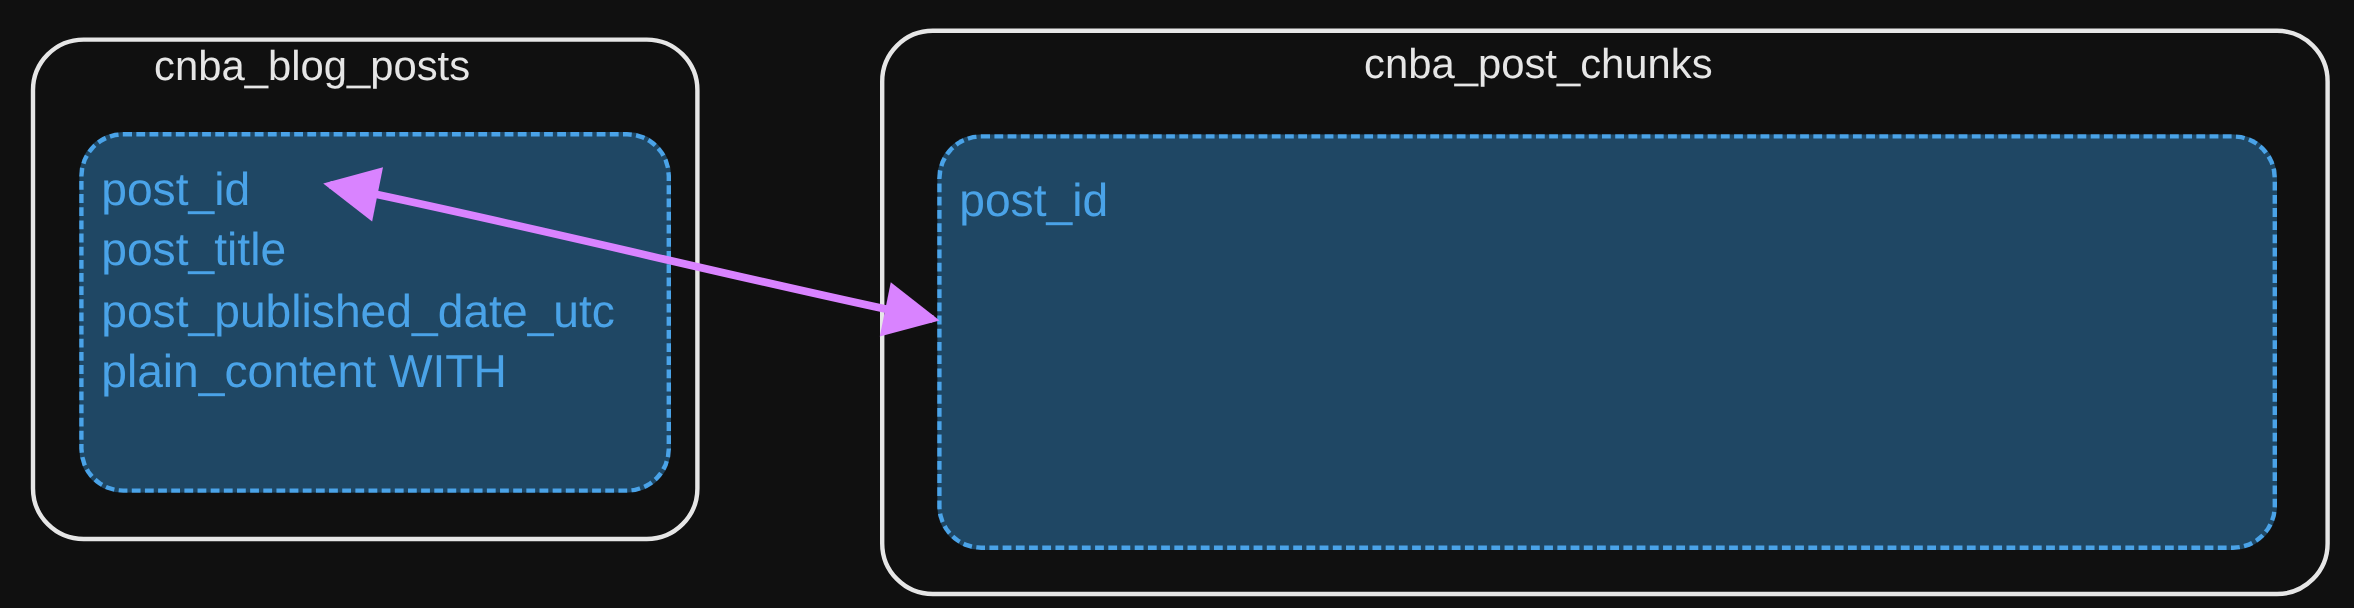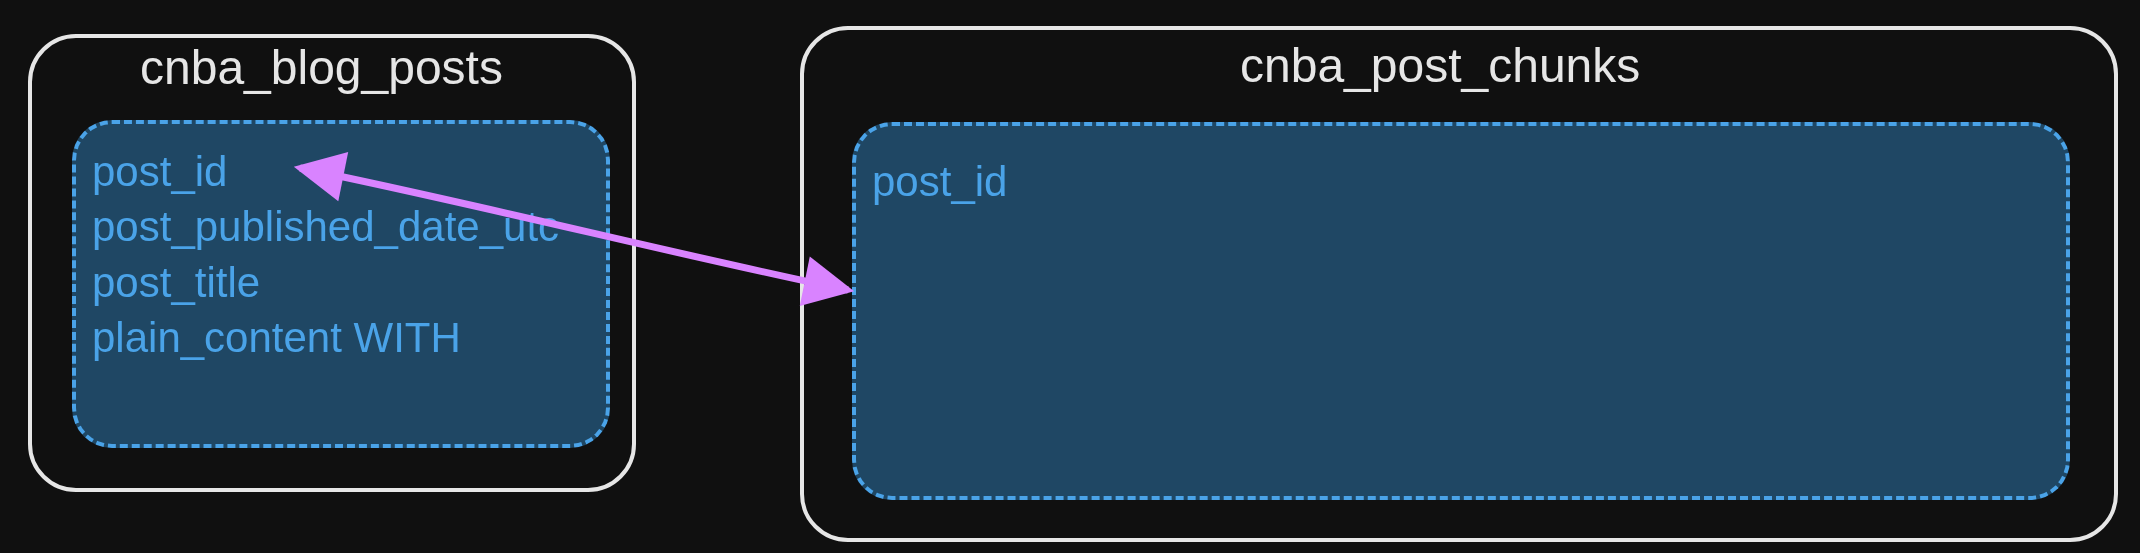--- a/index.html
+++ b/index.html
@@ -19,21 +19,21 @@
 
   .tbl-box {
     position: absolute;
     border: 4px solid #e6e6e6;
     border-radius: 48px;
     background: transparent;
   }
   .tbl-title {
     position: absolute;
     color: #e6e6e6;
-    font-size: 48px;
+    font-size: 38px;
     white-space: nowrap;
   }
   .col-box {
     position: absolute;
     border: 4px dashed #4aa3e8;
     border-radius: 40px;
     background: #1f4764;
   }
   .col-line {
     color: #4aa3e8;
@@ -55,22 +55,22 @@
 </head>
 <body>
 
 <div class="canvas">
 
   <div class="tbl-box" style="left:28px; top:34px; width:600px; height:450px;"></div>
   <div class="tbl-title" style="left:140px; top:40px;">cnba_blog_posts</div>
   <div class="col-box" style="left:72px; top:120px; width:530px; height:320px;">
     <div class="col-stack">
       <div class="col-line">post_id</div>
+      <div class="col-line">post_title</div>
       <div class="col-line">post_published_date_utc</div>
-      <div class="col-line">post_title</div>
       <div class="col-line">plain_content WITH</div>
     </div>
   </div>
 
   <div class="tbl-box" style="left:800px; top:26px; width:1310px; height:508px;"></div>
   <div class="tbl-title" style="left:1240px; top:38px;">cnba_post_chunks</div>
   <div class="col-box" style="left:852px; top:122px; width:1210px; height:370px;">
     <div class="col-stack" style="top:28px;">
       <div class="col-line">post_id</div>
     </div>

